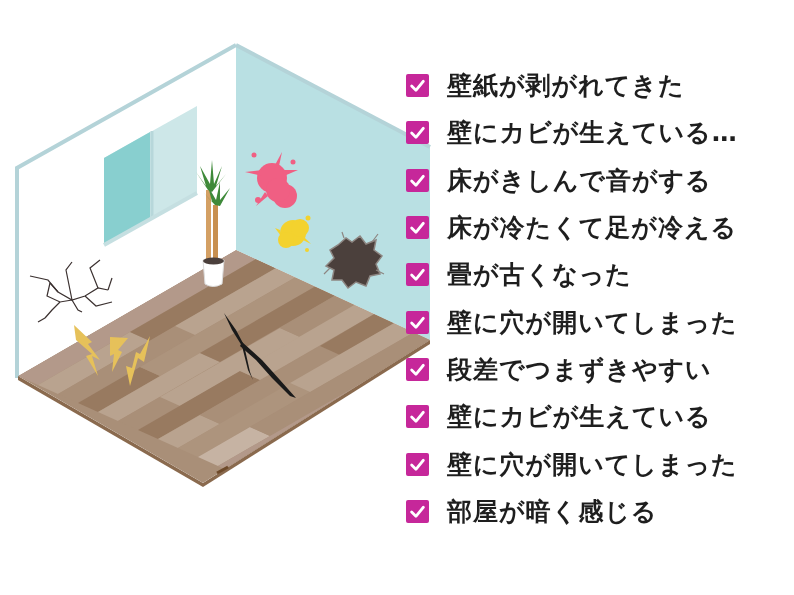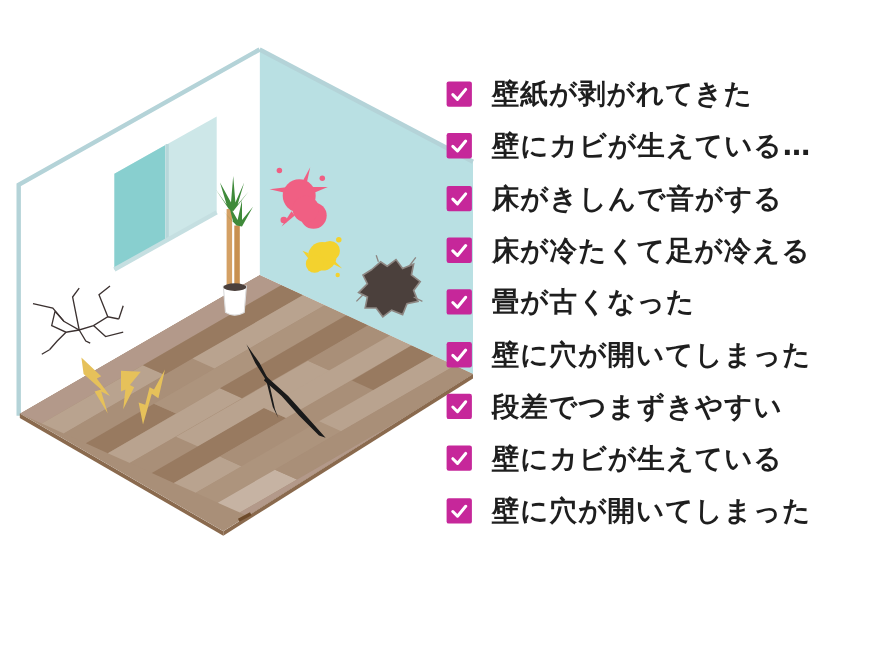--- a/index.html
+++ b/index.html
@@ -204,13 +204,21 @@
     <span class="label">壁にカビが生えている</span>
   </li>
   <li class="check-item">
     <span class="checkbox" style="background:#c6279a">
       <svg viewBox="0 0 16 16">
           <path d="M2.5,8.5 L6.5,12.5 L13.5,4" fill="none" stroke="#fff" stroke-width="2.6" stroke-linecap="round" stroke-linejoin="round"></path>
         </svg>
     </span>
     <span class="label">壁に穴が開いてしまった</span>
   </li>
+  <li class="check-item">
+    <span class="checkbox" style="background:#c6279a">
+      <svg viewBox="0 0 16 16">
+          <path d="M2.5,8.5 L6.5,12.5 L13.5,4" fill="none" stroke="#fff" stroke-width="2.6" stroke-linecap="round" stroke-linejoin="round"></path>
+        </svg>
+    </span>
+    <span class="label">部屋が暗く感じる</span>
+  </li>
 </ul>
 
 </body></html>

